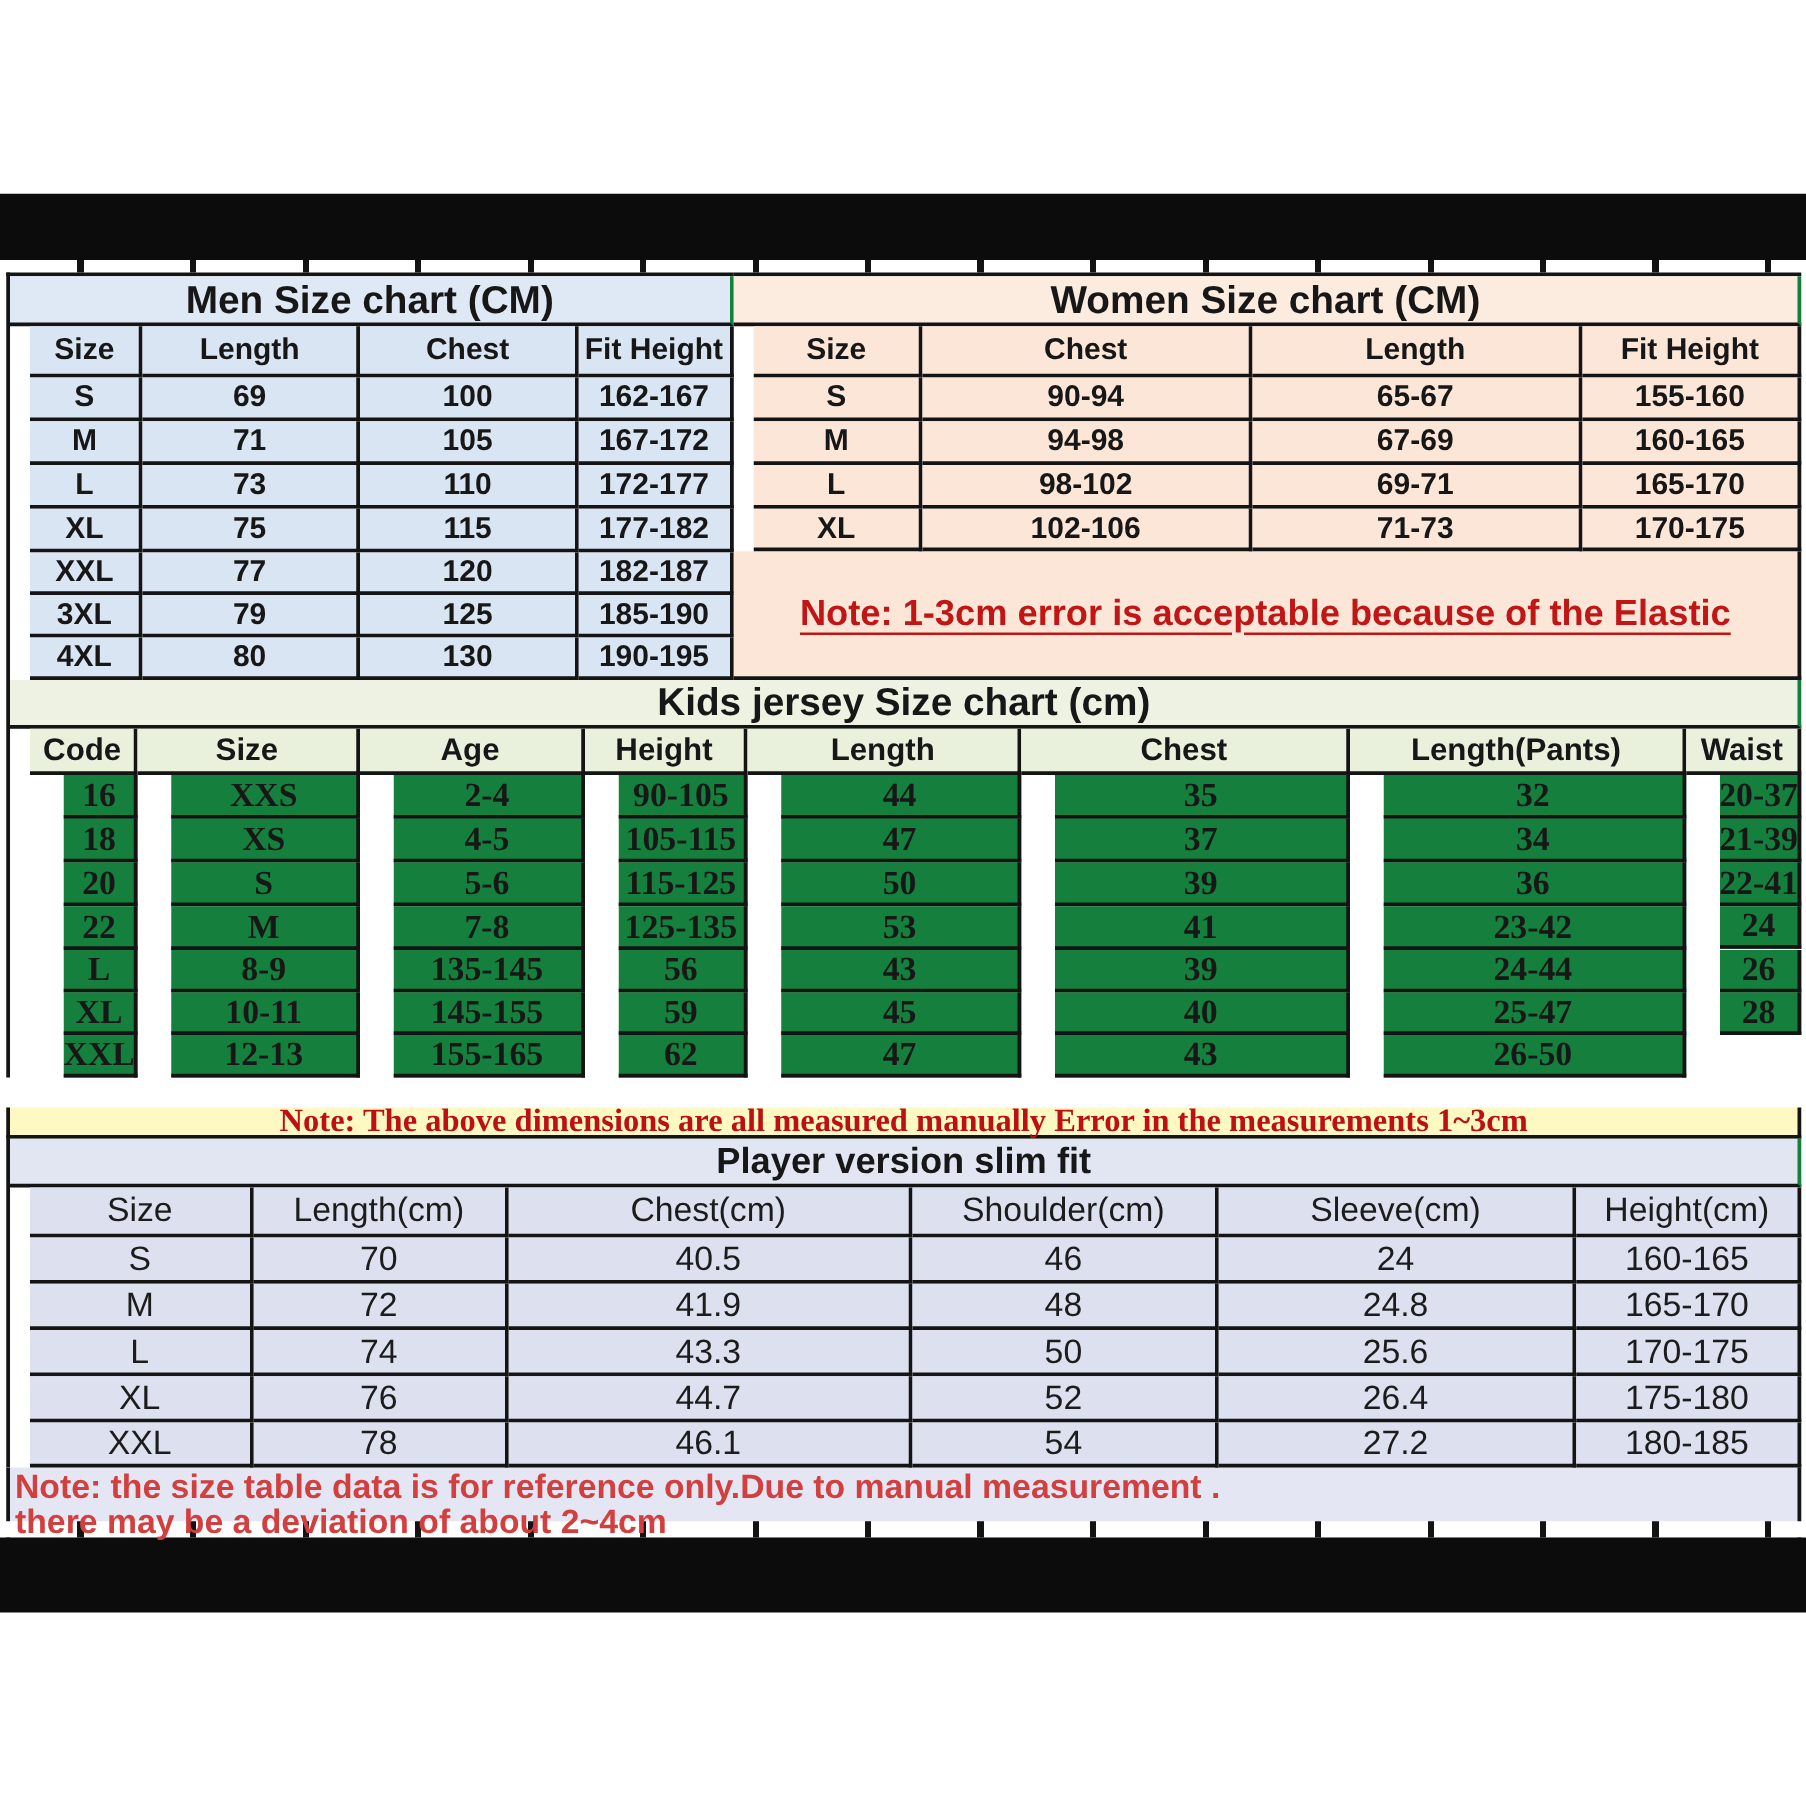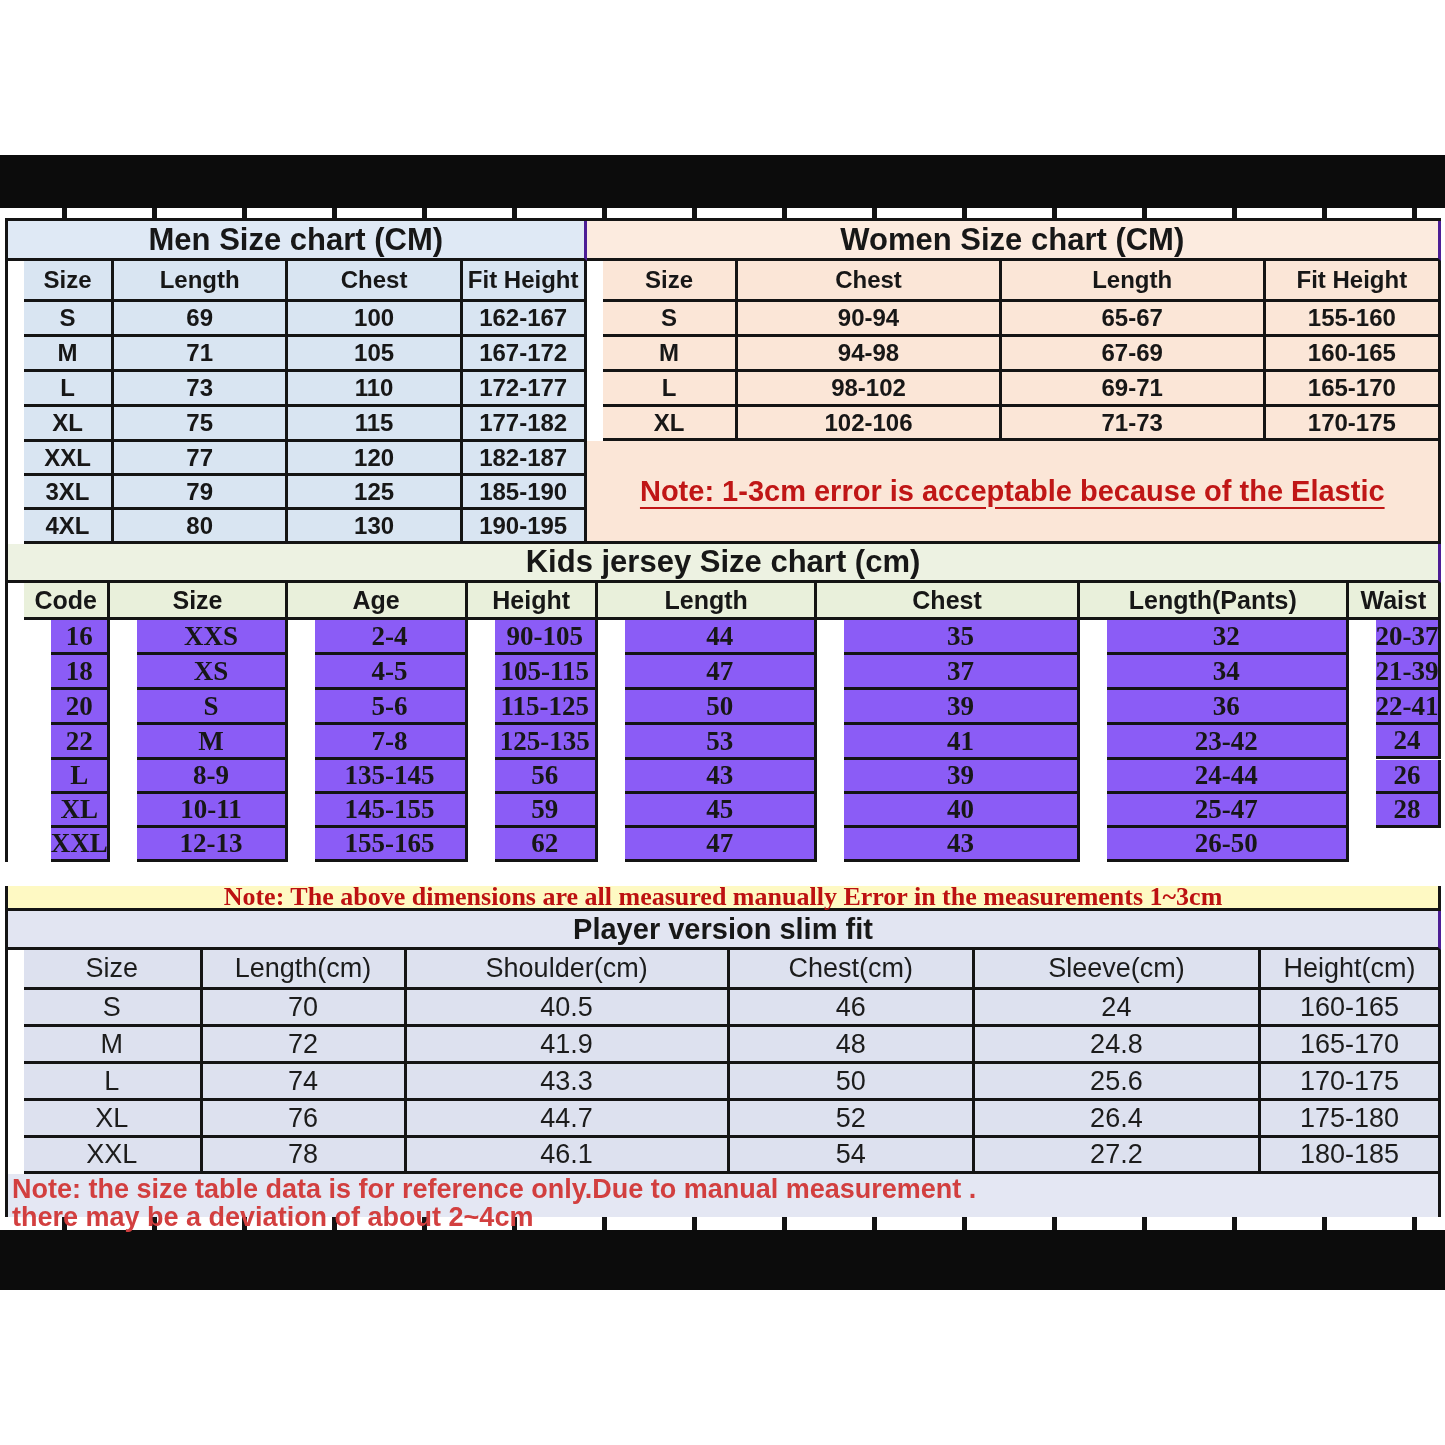--- a/index.html
+++ b/index.html
@@ -20,21 +20,21 @@
   .sheet { width:1436px; height:999px; margin-left:5px; box-sizing:border-box; }
 
   
   .grid { display:grid; box-sizing:border-box;padding-left:16px; }
   .c {
     box-sizing:border-box; border-right:3px solid #141414; border-bottom:3px solid #141414;
     display:flex; align-items:center; justify-content:center;
     overflow:hidden; white-space:nowrap;
   }
   .block-title {
-    box-sizing:border-box; border-right:3px solid #4c1d95; border-bottom:3px solid #141414;
+    box-sizing:border-box; border-right:3px solid #15803d; border-bottom:3px solid #141414;
     display:flex; align-items:center; justify-content:center;
     font-weight:bold; font-size:31px; white-space:nowrap;
   }
 
   .top-tables { display:flex; }
   .men-block  { width:40.5%; border-left:3px solid #141414; border-top:3px solid #141414; box-sizing:border-box; }
   .women-block{ width:59.5%; border-top:3px solid #141414; box-sizing:border-box; }
   .men-title{ background:#dfe9f5; height:40px; }
   .men-grid { grid-template-columns:16% 31% 31% 22%; }
   .men-grid .c { font-weight:bold; font-size:24px; background:#d9e5f2; }
@@ -56,21 +56,21 @@
     color:#c01616; font-weight:bold; font-size:29px;
     text-decoration:underline; text-underline-offset:6px; white-space:nowrap;
   }
 
   
   .kids-block { border-left:3px solid #141414; box-sizing:border-box; }
   .kids-title { background:#edf2e2; height:39px; }
   .kids-grid  { grid-template-columns:6.1% 12.5% 12.7% 9.2% 15.5% 18.5% 19% 6.5%; }
   .kids-grid .hc { height:37px; font-weight:bold; font-size:25px; background:#e9f0db; }
   .kids-grid .dc {
-    height:35px; background:#8b5cf6;
+    height:35px; background:#15803d;
     font-family:"Liberation Serif", serif; font-weight:bold; font-size:27px;margin-left:27px;
   }
   .kids-grid .dc.short { height:34px; }
   .kids-note {
     height:25px; background:#fef9c3; box-sizing:border-box; border-left:3px solid #141414;
     border-right:3px solid #141414; border-bottom:3px solid #141414;
     display:flex; align-items:center; justify-content:center;
     font-family:"Liberation Serif", serif; font-weight:bold; font-size:26px; color:#bd1111;
     white-space:nowrap;
     margin-top:24px;
@@ -263,22 +263,22 @@
       </div>
     </div>
 
     <div class="kids-note">Note: The above dimensions are all measured manually Error in the measurements 1~3cm</div>
 
     <div class="player-block">
       <div class="block-title player-title">Player version slim fit</div>
       <div class="grid player-grid">
         <div class="c hc">Size</div>
         <div class="c hc">Length(cm)</div>
+        <div class="c hc">Chest(cm)</div>
         <div class="c hc">Shoulder(cm)</div>
-        <div class="c hc">Chest(cm)</div>
         <div class="c hc">Sleeve(cm)</div>
         <div class="c hc">Height(cm)</div>
 
         <div class="c dc">S</div>
         <div class="c dc">70</div>
         <div class="c dc">40.5</div>
         <div class="c dc">46</div>
         <div class="c dc">24</div>
         <div class="c dc">160-165</div>
 

